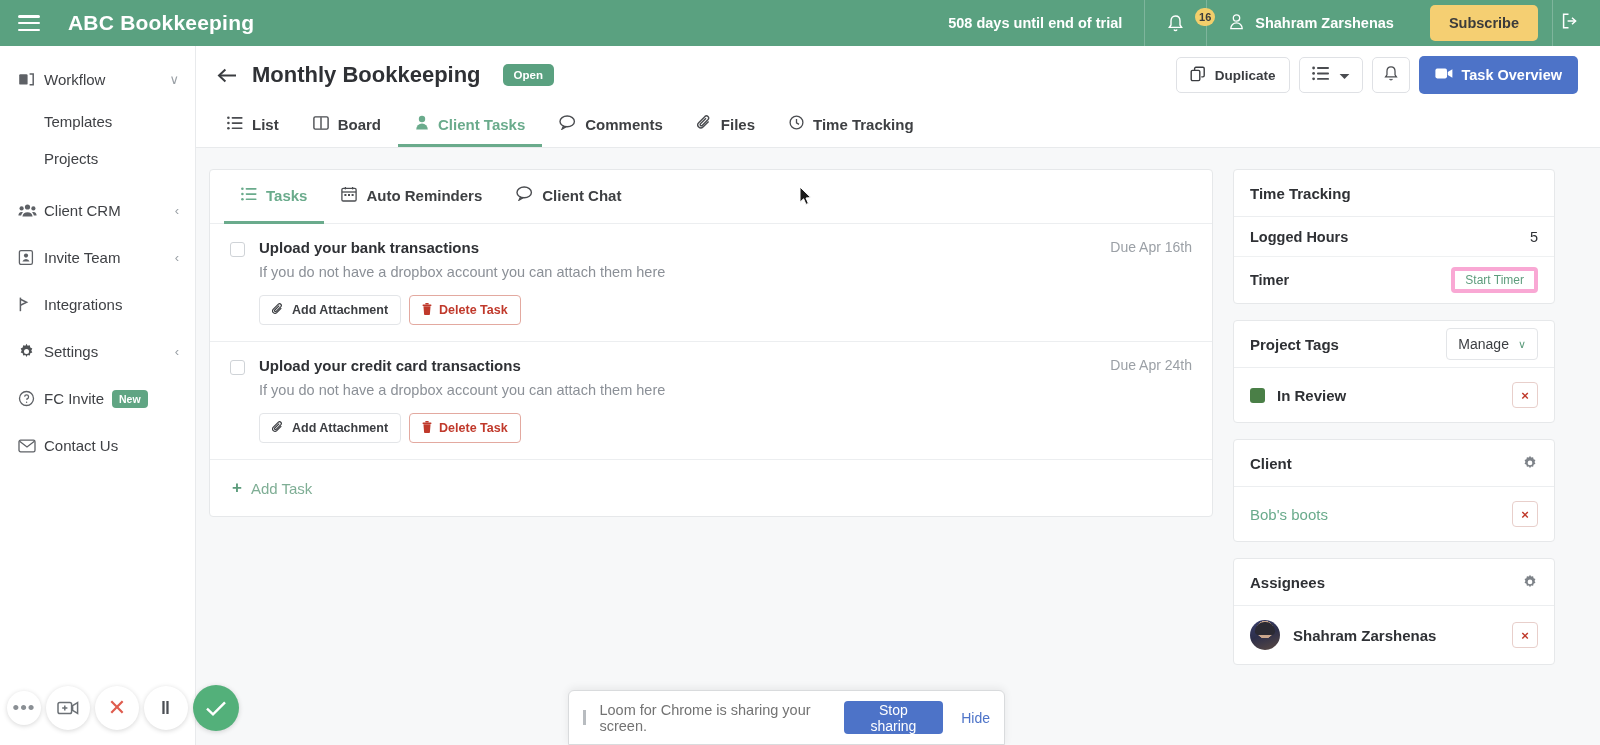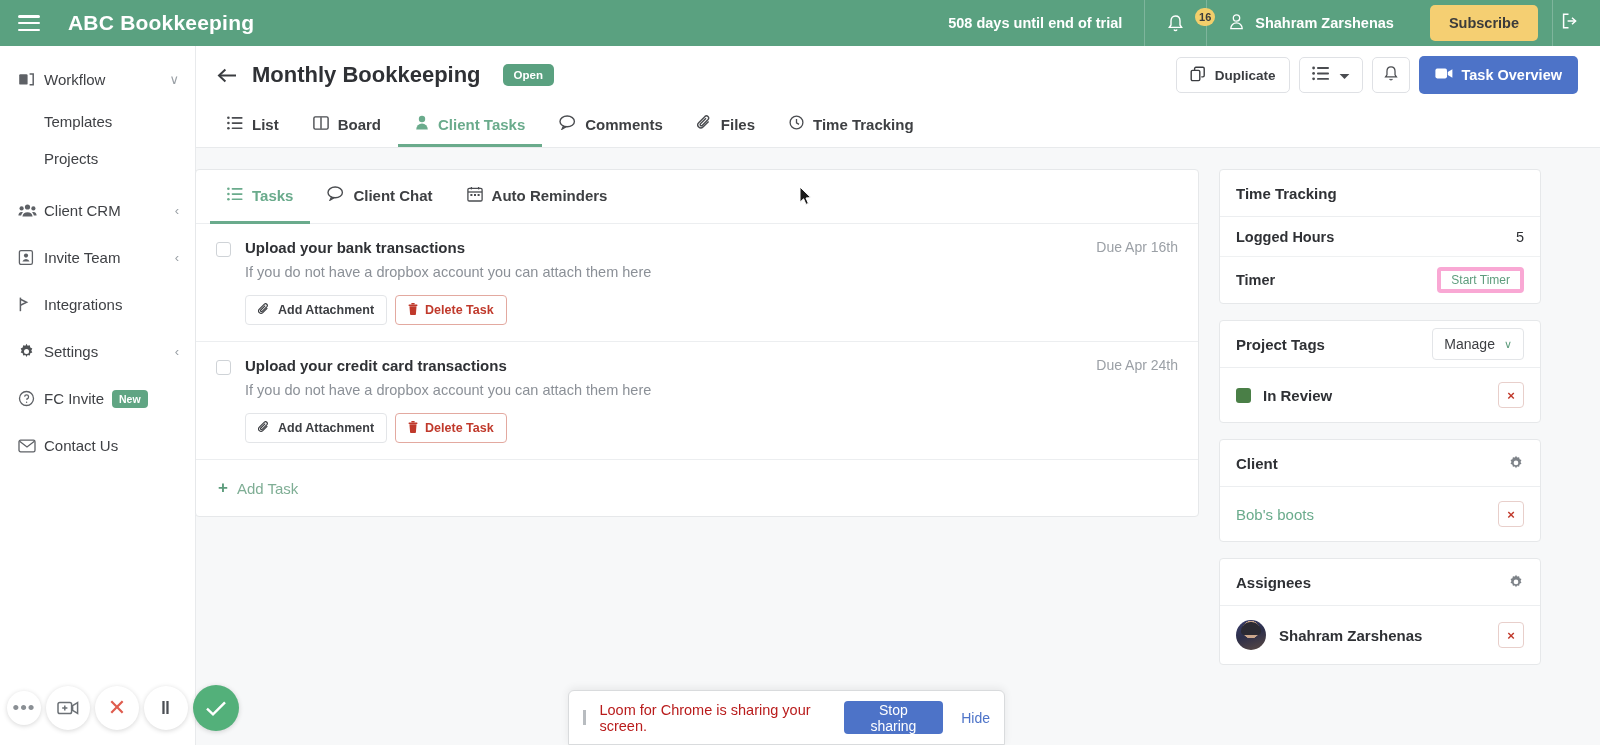--- a/index.html
+++ b/index.html
@@ -97,21 +97,21 @@
   }
   .ph-tabs { display: flex; align-items: flex-end; height: 43px; padding-left: 14px; gap: 0; }
   .ph-tab {
     display: flex; align-items: center; gap: 9px; padding: 0 17px; height: 43px;
     font-size: 15px; font-weight: bold; color: #3e4043; cursor: pointer;
     border-bottom: 3px solid transparent;
   }
   .ph-tab.active { color: #6aab8c; border-bottom-color: #6aab8c; }
 
   
-  .content { position: absolute; left: 180px; top: 148px; width: 1404px; height: 597px; }
+  .content { position: absolute; left: 194px; top: 148px; width: 1404px; height: 597px; }
   .card {
     position: absolute; background: #ffffff; border: 1px solid #e6e8ea;
     border-radius: 4px;
   }
   .main-card { left: 15px; top: 21px; width: 1004px; }
   .mc-tabs { display: flex; align-items: center; height: 54px; padding-left: 14px;
     border-bottom: 1px solid #eceef0; }
   .mc-tab { display: flex; align-items: center; gap: 9px; height: 54px; padding: 0 17px;
     font-size: 15px; font-weight: bold; color: #3e4043; cursor: pointer;
     border-bottom: 3px solid transparent; }
@@ -215,21 +215,21 @@
   
   .share-bar {
     position: absolute; left: 568px; top: 690px; width: 437px; height: 55px;
     background: #ffffff; border: 1px solid #d9dbdd; border-radius: 6px 6px 0 0;
     box-shadow: 0 -2px 8px rgba(0,0,0,.07); display: flex; align-items: center;
     padding: 0 14px;
   }
   .grip { width: 4px; height: 15px; display: flex; justify-content: space-between;
     margin-right: 13px; cursor: grab; }
   .grip i { width: 1.5px; height: 15px; background: #b8bcc0; display: block; }
-  .share-text { font-size: 14.5px; color: #b91c1c; }
+  .share-text { font-size: 14.5px; color: #737373; }
   .stop-btn {
     margin-left: 18px; background: #4d73c8; color: #ffffff; border: none;
     border-radius: 4px; height: 33px; padding: 0 16px; font-size: 14px; cursor: pointer;
     font-family: inherit;
   }
   .hide-btn {
     margin-left: 18px; background: transparent; border: none; color: #4d73c8;
     font-size: 14px; cursor: pointer; font-family: inherit;
   }
 </style>
@@ -521,40 +521,40 @@
               <circle cx="1.4" cy="7" r="1.3"></circle>
                 <rect x="4.6" y="6.2" width="11" height="1.7" rx=".8"></rect>
               <circle cx="1.4" cy="12.2" r="1.3"></circle>
                 <rect x="4.6" y="11.4" width="11" height="1.7" rx=".8"></rect>
             </svg>
           </span>
           <span>Tasks</span>
         </div>
         <div class="mc-tab">
           <span>
-            <svg width="17" height="15" viewBox="0 0 17 15" fill="none" stroke="#4a4c50" stroke-width="1.4">
-              <ellipse cx="8.2" cy="6.4" rx="7.2" ry="5.4"></ellipse>
-                <path d="M4.6 10.8 L3.2 14 L7.2 11.6"></path>
-            </svg>
-          </span>
-          <span>Client Chat</span>
-        </div>
-        <div class="mc-tab">
-          <span>
             <svg width="16" height="16" viewBox="0 0 16 16" fill="none" stroke="#4a4c50" stroke-width="1.3">
               <rect x="0.9" y="2.4" width="14.2" height="12.6" rx="1.3"></rect>
                 <path d="M1 6 H15"></path>
               <path d="M4.4 1 V3.4"></path>
                 <path d="M11.6 1 V3.4"></path>
               <rect x="3.4" y="8" width="2" height="2" fill="#4a4c50" stroke="none"></rect>
               <rect x="7" y="8" width="2" height="2" fill="#4a4c50" stroke="none"></rect>
               <rect x="10.6" y="8" width="2" height="2" fill="#4a4c50" stroke="none"></rect>
             </svg>
           </span>
           <span>Auto Reminders</span>
+        </div>
+        <div class="mc-tab">
+          <span>
+            <svg width="17" height="15" viewBox="0 0 17 15" fill="none" stroke="#4a4c50" stroke-width="1.4">
+              <ellipse cx="8.2" cy="6.4" rx="7.2" ry="5.4"></ellipse>
+                <path d="M4.6 10.8 L3.2 14 L7.2 11.6"></path>
+            </svg>
+          </span>
+          <span>Client Chat</span>
         </div>
       </div>
 
       <div class="task-row">
         <div class="task-top">
           <div class="chk"></div>
           <div class="task-title">Upload your bank transactions</div>
           <div class="task-due">Due Apr 16th</div>
         </div>
         <div class="task-desc">If you do not have a dropbox account you can attach them here</div>

